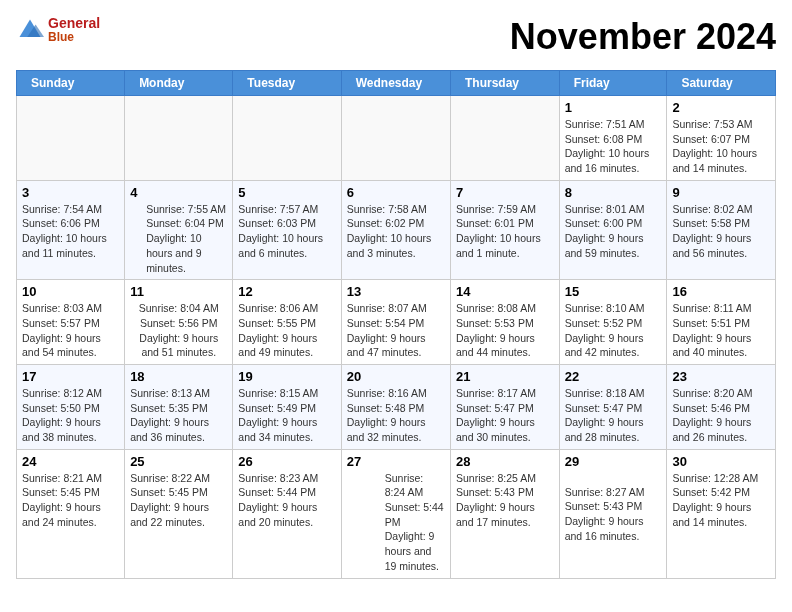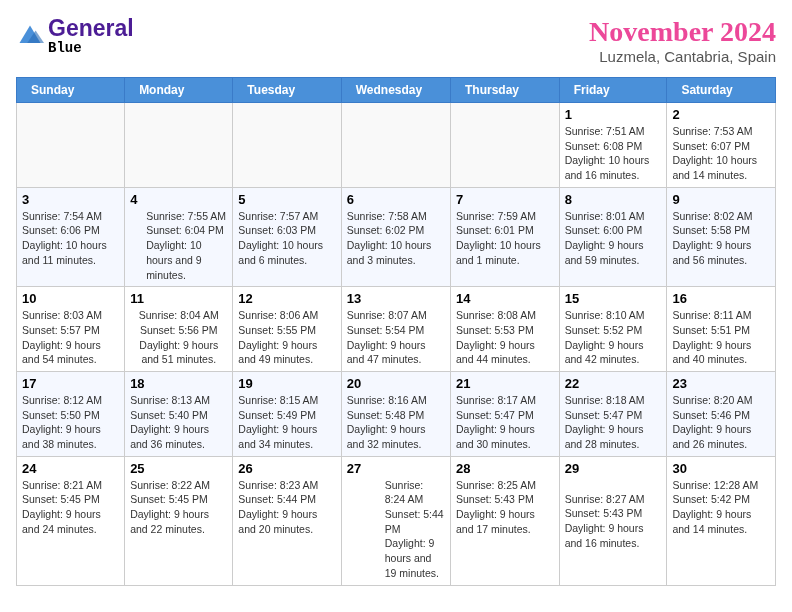--- a/index.html
+++ b/index.html
@@ -27,24 +27,23 @@
       line-height: 1.1;
     }
     .logo-icon {
       width: 28px;
       height: 28px;
     }
     .title-section {
       text-align: right;
     }
     .month-title {
-      font-size: 28px;
+      font-size: 36px;
       font-weight: bold;
-      color: #ec4899;
-      font-family: Liberation Serif, serif;
+      color: #000000;
     }
     .location {
       font-size: 15px;
       color: #555;
     }
     .calendar {
       width: 100%;
       border-collapse: collapse;
       font-size: 11px;
     }
@@ -85,27 +84,26 @@
 </head>
 <body>
 
 <div class="header">
   <div class="logo">
     <svg class="logo-icon" viewBox="0 0 40 40">
       <polygon points="20,5 35,30 5,30" fill="#4a90d9"></polygon>
       <polygon points="28,12 40,30 16,30" fill="#2a6db5" opacity="0.6"></polygon>
     </svg>
     <div class="logo-text">
-      <span style="font-size:23px;font-weight:bold;color:#4c1d95;">General</span>
-      <span style="font-size:14px;font-weight:bold;color:#000000;font-family:Liberation Mono, monospace;">Blue</span>
+      <span style="font-size:14px;font-weight:bold;color:#b91c1c;">General</span>
+      <span style="font-size:12px;font-weight:bold;color:#c2410c;">Blue</span>
     </div>
   </div>
   <div class="title-section">
     <div class="month-title">November 2024</div>
-    <div class="location">Luzmela, Cantabria, Spain</div>
   </div>
 </div>
 
 <table class="calendar">
   <thead>
     <tr>
     <th>Sunday</th>
         <th>Monday</th>
         <th>Tuesday</th>
         <th>Wednesday</th>
@@ -225,21 +223,21 @@
       <tr>
         <td>
           <span class="day-num">17</span>
           <div class="day-info" style="white-space: pre-line;">Sunrise: 8:12 AM
 Sunset: 5:50 PM
 Daylight: 9 hours and 38 minutes.</div>
         </td>
         <td>
           <span class="day-num">18</span>
           <div class="day-info" style="white-space: pre-line;">Sunrise: 8:13 AM
-Sunset: 5:40 PM
+Sunset: 5:35 PM
 Daylight: 9 hours and 36 minutes.</div>
         </td>
         <td>
           <span class="day-num">19</span>
           <div class="day-info" style="white-space: pre-line;">Sunrise: 8:15 AM
 Sunset: 5:49 PM
 Daylight: 9 hours and 34 minutes.</div>
         </td>
         <td>
           <span class="day-num">20</span>

